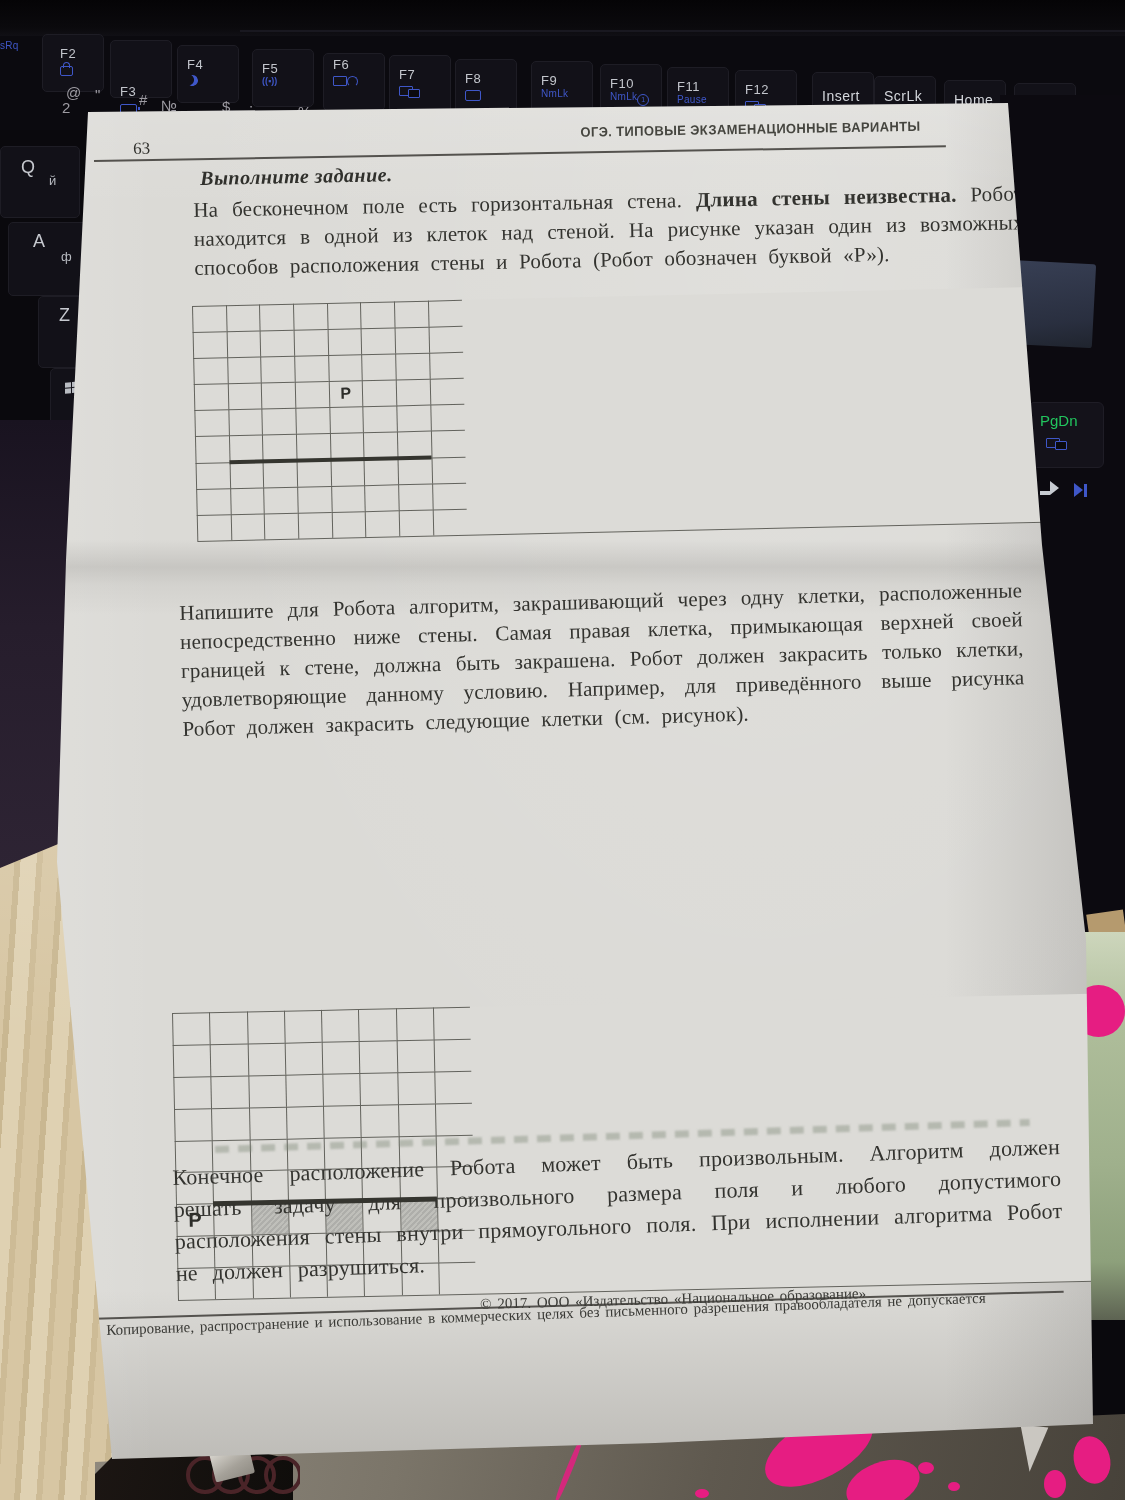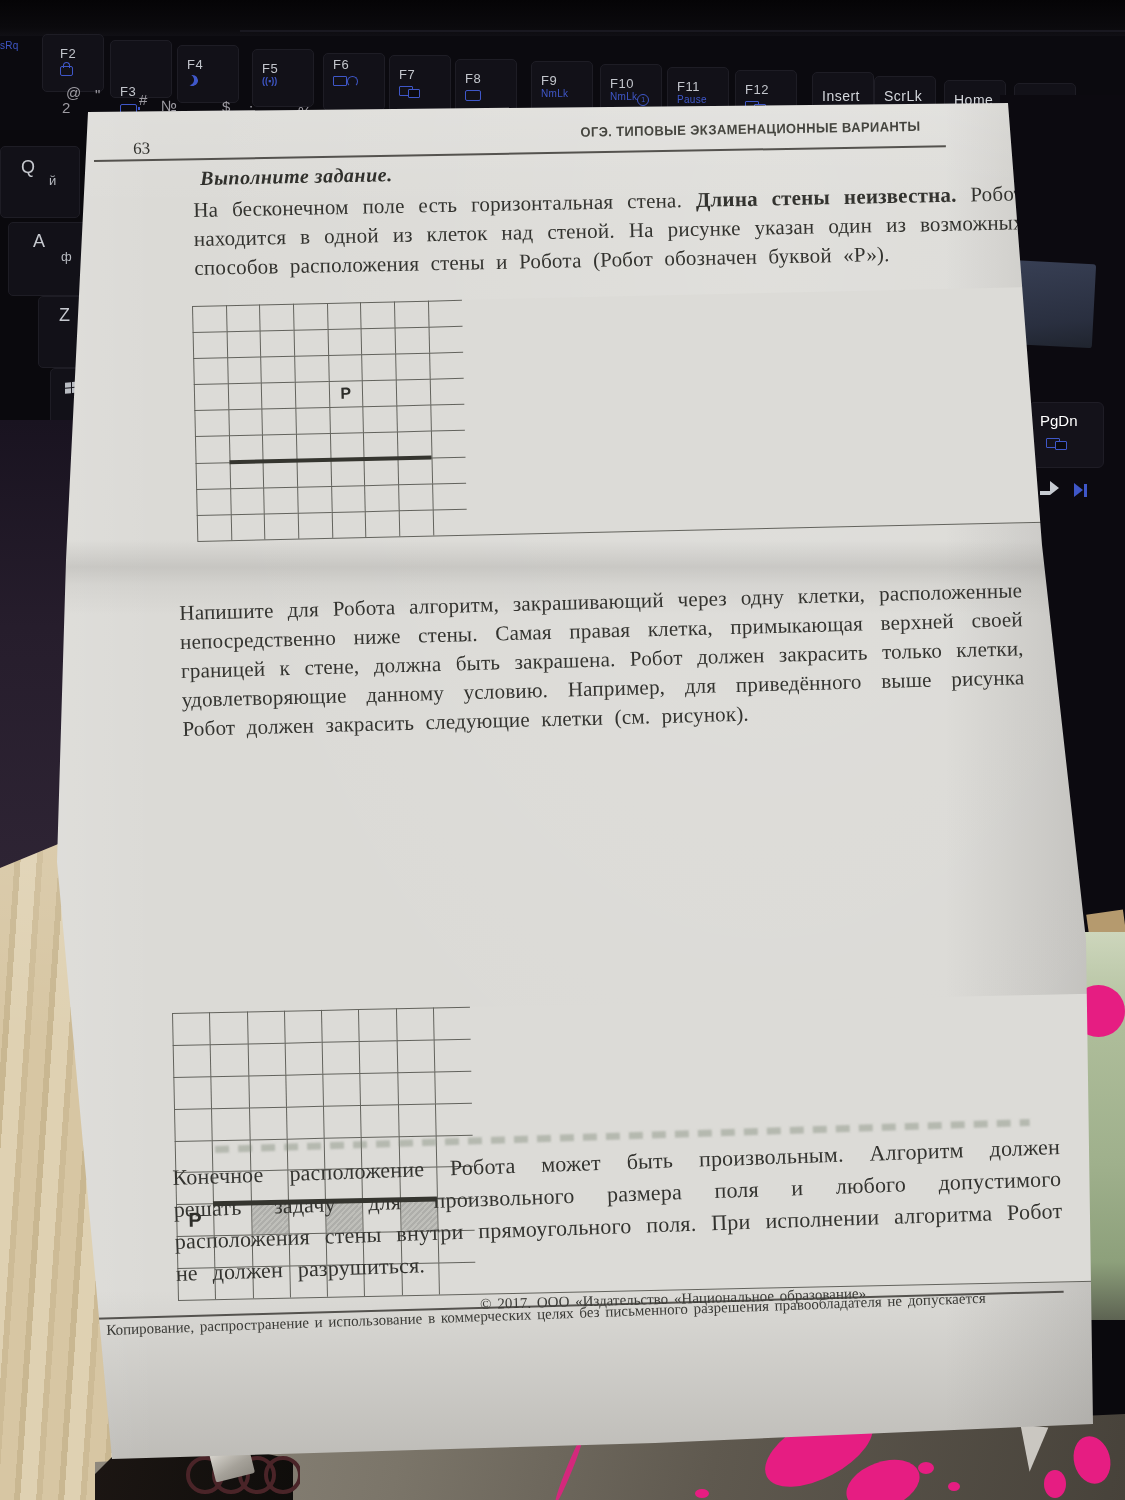--- a/index.html
+++ b/index.html
@@ -42,21 +42,21 @@
         background:
           linear-gradient(180deg,rgba(255,255,255,.10),transparent 30%),
           repeating-linear-gradient(94deg,#d7c6a3 0 16px,#c9b791 16px 22px,#dfd1b2 22px 38px,#cdbb96 38px 44px);
         clip-path:polygon(0 28px,68px 0,132px 55%,228px 100%,0 100%);}
   .right-dark{left:1000px;top:95px;width:125px;height:855px;background:#0c0a10;}
   .blue-key{left:1006px;top:262px;width:88px;height:84px;
             background:linear-gradient(170deg,#3a4258,#2b3142 70%,#20252f);
             transform:rotate(3deg);opacity:.95;border-radius:3px;}
   .slash-mark{left:988px;top:206px;width:2px;height:30px;background:#8a8a92;opacity:.55;transform:rotate(14deg);}
   .pgdn-key{left:1028px;top:402px;width:74px;height:64px;background:#14121a;border-radius:6px;border:1px solid #1f1d26;}
-  .pgdn-label{left:1040px;top:412px;font-size:15px;color:#ffffff;}
+  .pgdn-label{left:1040px;top:412px;font-size:15px;color:#22c55e;}
   .pgdn-icon{left:1046px;top:434px;}
   .arr-stem{display:inline-block;width:10px;height:4px;background:#c8ccd2;margin-top:6px;}
   .arr-tri{display:inline-block;width:0;height:0;border-top:7px solid transparent;border-bottom:7px solid transparent;border-left:9px solid #c8ccd2;margin-top:1px;}
   .arr-tri.blue{border-left-color:#3f57c8;}
   .arr-bar{display:inline-block;width:3px;height:13px;background:#3f57c8;margin-top:1px;margin-left:1px;}
   .tan-sliver{left:1088px;top:912px;width:37px;height:28px;background:#b59a6e;transform:rotate(-8deg);}
   .green-book{left:1070px;top:932px;width:55px;height:388px;
               background:linear-gradient(180deg,#cdd6bc,#aebd9a 25%,#9fb08c 60%,#8da07b 85%,#5d6352);
               border-radius:10px 0 0 0;}
   .green-shine{left:1076px;top:1120px;width:3px;height:150px;background:#dde2cc;opacity:.6;transform:rotate(6deg);}

